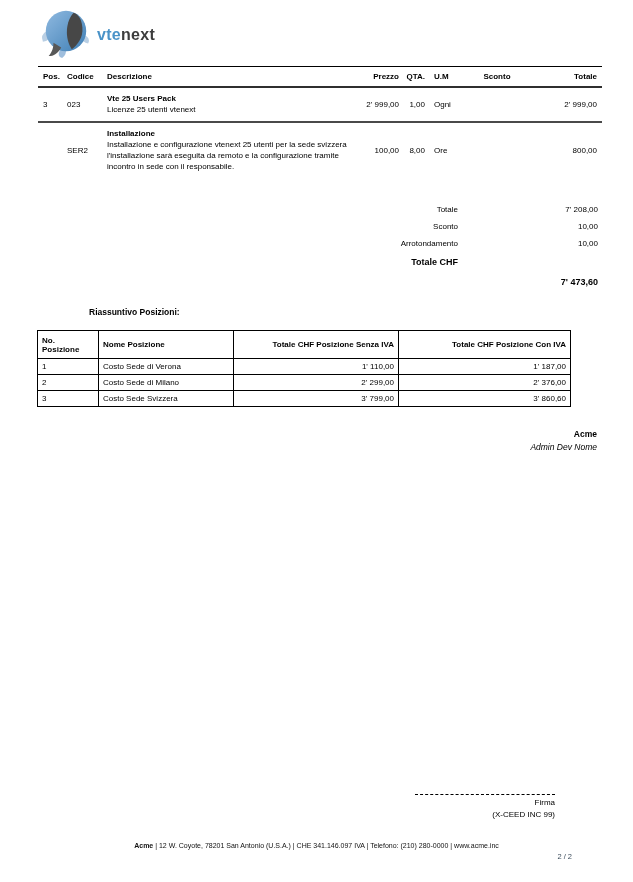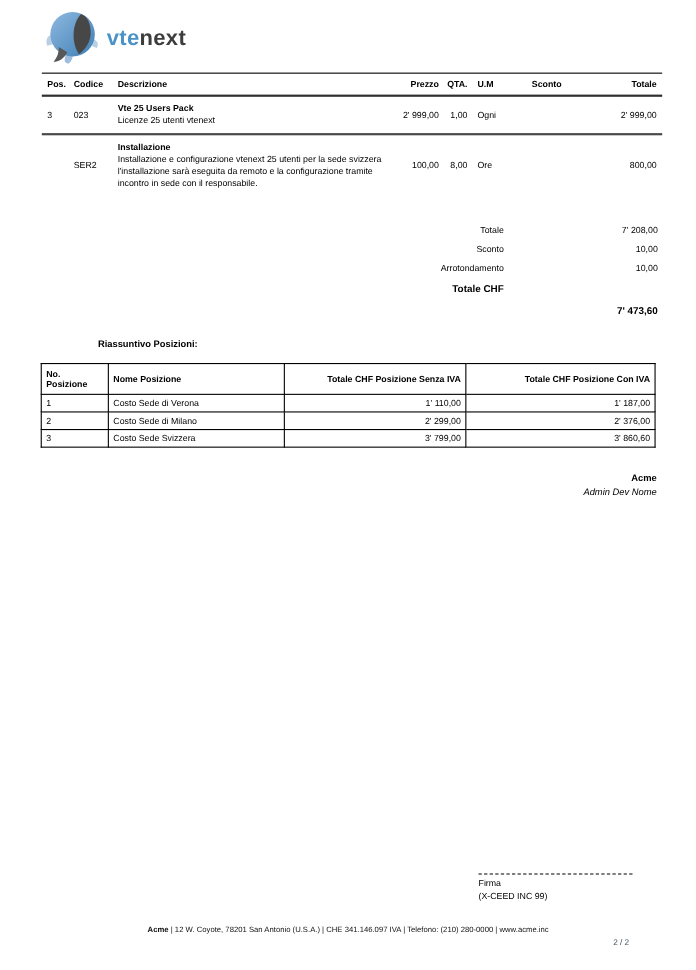--- a/index.html
+++ b/index.html
@@ -2,21 +2,21 @@
 <html><head>
 <meta charset="utf-8">
 <style>
   * { margin:0; padding:0; box-sizing:border-box; }
   html,body { background:#fff; }
   body { font-family:"Liberation Sans", sans-serif; color:#000; }
   .page { position:relative; width:633px; height:882px; background:#ffffff; overflow:hidden; margin:0 auto; }
 
   
   .logo { position:absolute; left:40px; top:7px; display:flex; align-items:center; gap:5px; }
-  .logo-word { font-size:20px; font-weight:bold; letter-spacing:.3px; }
+  .logo-word { font-size:16px; font-weight:bold; letter-spacing:.3px; }
   .logo-vte { color:#4a93c8; }
   .logo-next { color:#3d3d3d; }
 
   
   .itable { position:absolute; left:38px; top:66px; width:564px; font-size:8px; line-height:11px; }
   .irow { display:grid; grid-template-columns:29px 40px 247px 45px 29px 40px 58px 1fr; }
   .ihead { font-weight:bold; border-top:1px solid #000; border-bottom:2px solid #2f2f2f; padding:4px 0 4px; }
   .item { padding:5px 0 6px; align-items:center; }
   .item-sep { border-bottom:2px solid #4a4a4a; }
   .c-pos { padding-left:5px; }
@@ -35,29 +35,29 @@
   .tv { flex:1; text-align:right; }
   .grand { font-weight:bold; font-size:9px; line-height:20px;flex-direction:column; }
 
   
   .sum-title { position:absolute; left:48px; top:307px; font-size:8.5px; font-weight:bold;padding-left:41px; }
   .sum-table { position:absolute; left:37px; top:330px; border-collapse:collapse; font-size:8px; }
   .sum-table th, .sum-table td { border:1px solid #000; padding:2px 4px; vertical-align:middle; }
   .sum-table th { font-weight:bold; text-align:left; height:28px; white-space:pre-line; }
   .sum-table .num, .sum-table th.num { text-align:right; }
   .sum-table td { height:16px; }
-  .w1{width:61px;} .w2{width:160px;} .w3{width:165px;} .w4{width:172px;}
+  .w1{width:61px;} .w2{width:135px;} .w3{width:165px;} .w4{width:172px;}
 
   
   .signoff { position:absolute; right:36px; top:428px; text-align:right; font-size:8.5px; line-height:13px; }
   .signoff .company { font-weight:bold; }
   .signoff .person { font-style:italic; }
 
   
-  .sig { position:absolute; left:435px; top:794px; width:140px; text-align:left; font-size:8px; line-height:12px; }
+  .sig { position:absolute; left:415px; top:794px; width:140px; text-align:right; font-size:8px; line-height:12px; }
   .sig-line { border-top:1.5px dashed #000; height:3px; }
 
   
   .footer { position:absolute; left:0; top:842px; width:100%; text-align:center; font-size:7px; color:#111; }
   .footer .fbold { font-weight:bold; }
   .pagenum { position:absolute; right:61px; top:852px; font-size:7.5px; color:#3a4a5a; }
 </style>
 </head>
 <body>
 

